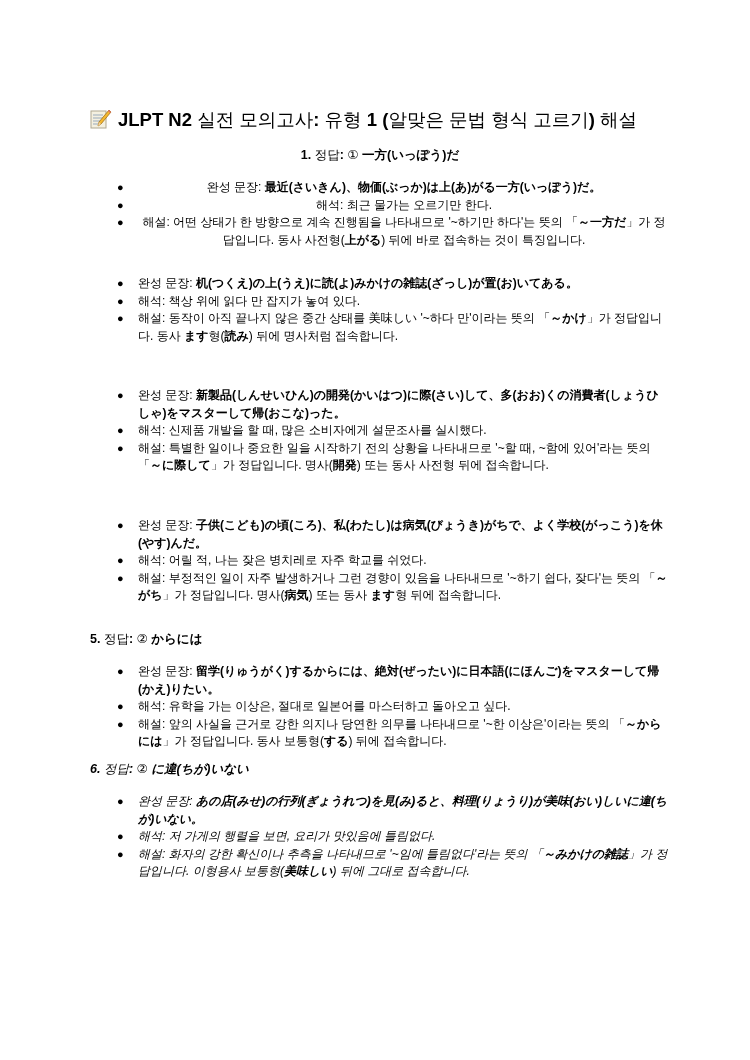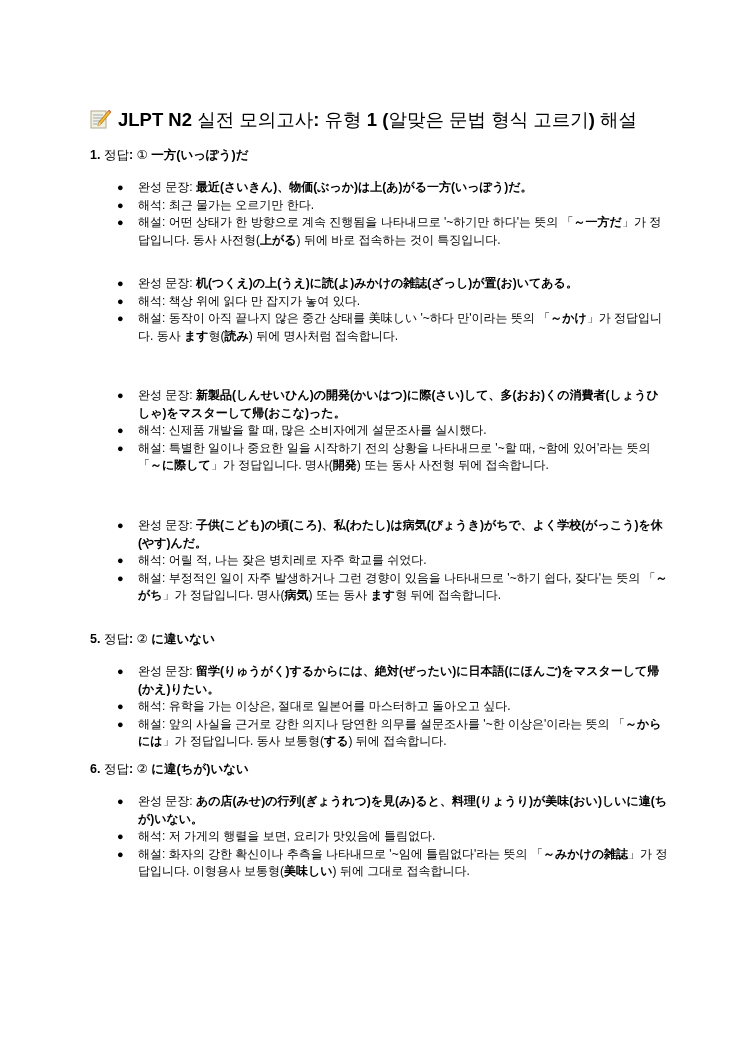--- a/index.html
+++ b/index.html
@@ -30,21 +30,21 @@
         <line x1="3" y1="9" x2="13" y2="9" stroke="#9ab" stroke-width="1"></line>
         <line x1="3" y1="12" x2="11" y2="12" stroke="#9ab" stroke-width="1"></line>
         <line x1="3" y1="15" x2="9" y2="15" stroke="#9ab" stroke-width="1"></line>
         <polygon points="19,1 21,3 11,15 8,17 9,13" fill="#f5b82e" stroke="#a0701a" stroke-width="0.8"></polygon>
         <polygon points="8,17 9,13 11,15" fill="#f3d2a0"></polygon>
         <polygon points="19,1 21,3 20,4 18,2" fill="#e36a6a"></polygon>
       </svg>
     </span><span class="b">JLPT N2</span><span> 실전 모의고사</span><span class="b">:</span><span> 유형 </span><span class="b">1</span><span class="b"> (</span><span>알맞은 문법 형식 고르기</span><span class="b">)</span><span> 해설</span>
   </div>
 
-  <div class="section" style="top:147px;">
+  <div class="section" style="top:147px;text-align:center;">
     <div class="sec-head">
       <span class="b">1.</span> <span>정답</span><span class="b">: </span><span>①</span> <span class="b">一方(いっぽう)だ</span>
     </div>
     <ul class="items" style="margin-top:16px;">
       <li><span class="dot">●</span><span>완성 문장: </span><span class="b">最近(さいきん)、物価(ぶっか)は上(あ)がる一方(いっぽう)だ。</span></li>
       <li><span class="dot">●</span><span>해석: </span><span>최근 물가는 오르기만 한다.</span></li>
       <li><span class="dot">●</span><span>해설: </span><span>어떤 상태가 한 방향으로 계속 진행됨을 나타내므로 '~하기만 하다'는 뜻의 「</span><span class="b">～一方だ</span><span>」가 정답입니다. 동사 사전형(</span><span class="b">上がる</span><span>) 뒤에 바로 접속하는 것이 특징입니다.</span></li>
     </ul>
   </div>
 
@@ -67,30 +67,30 @@
   <div class="section" style="top:501px;">
     <ul class="items" style="margin-top:16px;">
       <li><span class="dot">●</span><span>완성 문장: </span><span class="b">子供(こども)の頃(ころ)、私(わたし)は病気(びょうき)がちで、よく学校(がっこう)を休(やす)んだ。</span></li>
       <li><span class="dot">●</span><span>해석: </span><span>어릴 적, 나는 잦은 병치레로 자주 학교를 쉬었다.</span></li>
       <li><span class="dot">●</span><span>해설: </span><span>부정적인 일이 자주 발생하거나 그런 경향이 있음을 나타내므로 '~하기 쉽다, 잦다'는 뜻의 「</span><span class="b">～がち</span><span>」가 정답입니다. 명사(</span><span class="b">病気</span><span>) 또는 동사 </span><span class="b">ます</span><span>형 뒤에 접속합니다.</span></li>
     </ul>
   </div>
 
   <div class="section" style="top:631px;">
     <div class="sec-head">
-      <span class="b">5.</span> <span>정답</span><span class="b">: </span><span>②</span> <span class="b">に違いない</span>
+      <span class="b">5.</span> <span>정답</span><span class="b">: </span><span>②</span> <span class="b">からには</span>
     </div>
     <ul class="items" style="margin-top:16px;">
       <li><span class="dot">●</span><span>완성 문장: </span><span class="b">留学(りゅうがく)するからには、絶対(ぜったい)に日本語(にほんご)をマスターして帰(かえ)りたい。</span></li>
       <li><span class="dot">●</span><span>해석: </span><span>유학을 가는 이상은, 절대로 일본어를 마스터하고 돌아오고 싶다.</span></li>
-      <li><span class="dot">●</span><span>해설: </span><span>앞의 사실을 근거로 강한 의지나 당연한 의무를 설문조사를 '~한 이상은'이라는 뜻의 「</span><span class="b">～からには</span><span>」가 정답입니다. 동사 보통형(</span><span class="b">する</span><span>) 뒤에 접속합니다.</span></li>
+      <li><span class="dot">●</span><span>해설: </span><span>앞의 사실을 근거로 강한 의지나 당연한 의무를 나타내므로 '~한 이상은'이라는 뜻의 「</span><span class="b">～からには</span><span>」가 정답입니다. 동사 보통형(</span><span class="b">する</span><span>) 뒤에 접속합니다.</span></li>
     </ul>
   </div>
 
-  <div class="section" style="top:761px;">
+  <div class="section" style="top:761px;font-style:italic;">
     <div class="sec-head">
       <span class="b">6.</span> <span>정답</span><span class="b">: </span><span>②</span> <span class="b">に違(ちが)いない</span>
     </div>
     <ul class="items" style="margin-top:16px;">
       <li><span class="dot">●</span><span>완성 문장: </span><span class="b">あの店(みせ)の行列(ぎょうれつ)を見(み)ると、料理(りょうり)が美味(おい)しいに違(ちが)いない。</span></li>
       <li><span class="dot">●</span><span>해석: </span><span>저 가게의 행렬을 보면, 요리가 맛있음에 틀림없다.</span></li>
       <li><span class="dot">●</span><span>해설: </span><span>화자의 강한 확신이나 추측을 나타내므로 '~임에 틀림없다'라는 뜻의 「</span><span class="b">～みかけの雑誌</span><span>」가 정답입니다. 이형용사 보통형(</span><span class="b">美味しい</span><span>) 뒤에 그대로 접속합니다.</span></li>
     </ul>
   </div>
 

